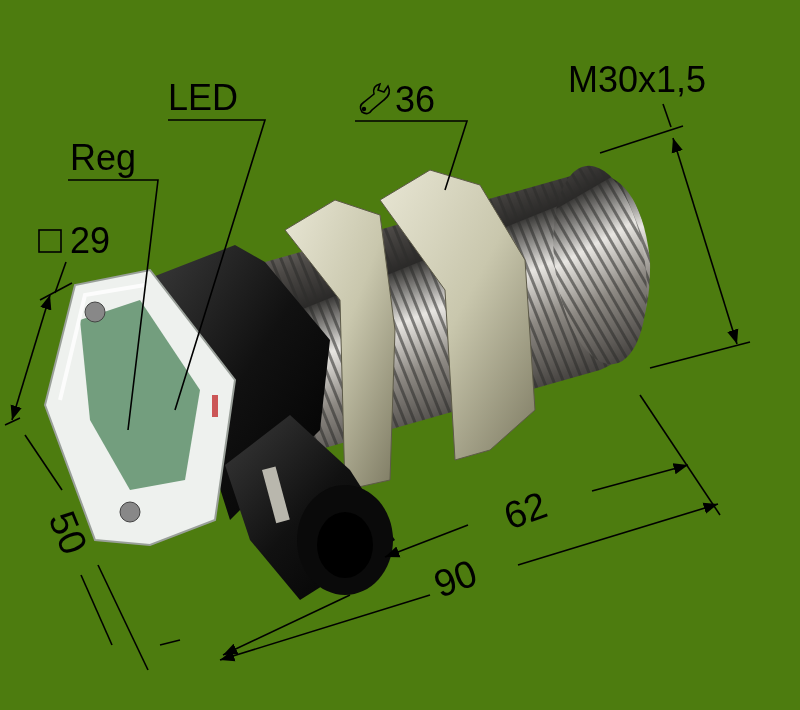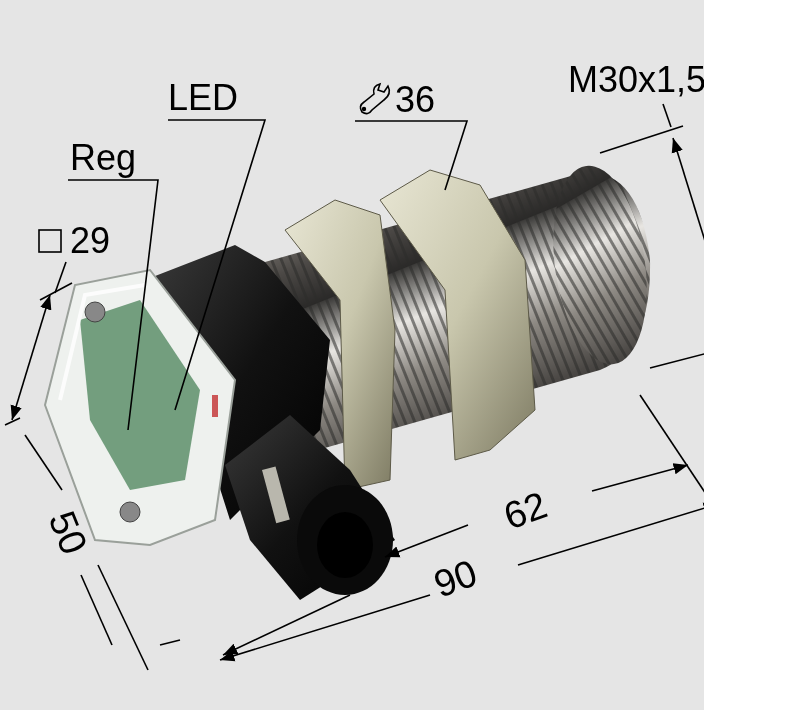--- a/index.html
+++ b/index.html
@@ -1,16 +1,16 @@
 <!DOCTYPE html>
 <html><head>
 <meta charset="utf-8">
 <style>
   html,body{margin:0;padding:0;background:#ffffff;}
-  #stage{position:relative;width:704px;height:710px;overflow:hidden;background:#e5e5e5;font-family:"Liberation Sans",sans-serif;}
+  #stage{position:relative;width:800px;height:710px;overflow:hidden;background:#4d7c0f;font-family:"Liberation Sans",sans-serif;}
   svg{position:absolute;left:0;top:0;}
   .lbl{font-family:"Liberation Sans",sans-serif;fill:#000;}
 </style>
 </head>
 <body>
 
 <div id="stage">
 <svg width="800" height="710" viewBox="0 0 800 710">
   <defs>
     <linearGradient id="metal" x1="0" y1="0" x2="0" y2="1">

